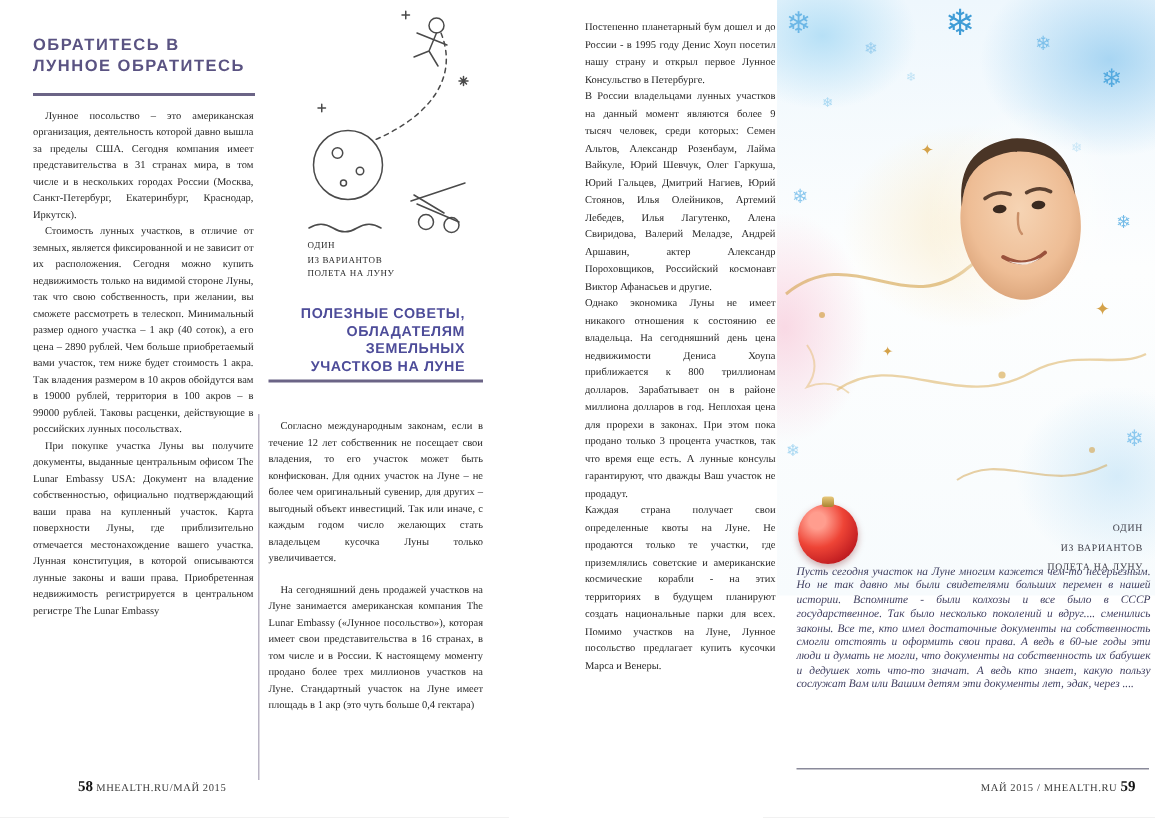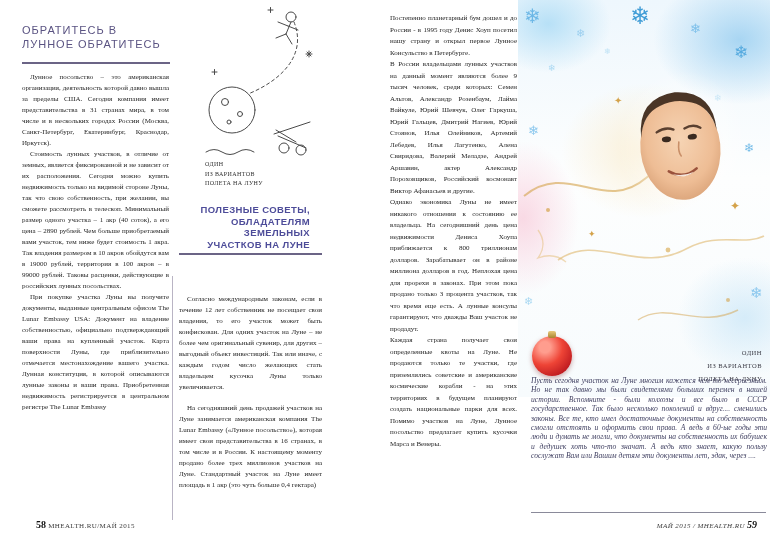--- a/index.html
+++ b/index.html
@@ -8,21 +8,21 @@
     font-family:"Liberation Serif",serif;color:var(--body-text,#262626);
     overflow:hidden;margin:0 auto;
   }
   
   .abs{position:absolute;}
   .rule{background:var(--rule,#6b6486);}
   p{margin:0;}
   
   .article-heading{
     left:22px;top:24px;width:175px;
-    font-family:"Liberation Sans",sans-serif;font-weight:normal;
+    font-family:"Liberation Sans",sans-serif;font-weight:bold;
     font-size:11px;line-height:13.5px;letter-spacing:1px;
     color:var(--accent-heading,#5a5382);
   }
   .rule1{left:22px;top:62px;width:148px;height:2px;}
   .col{font-size:7px;line-height:11px;text-align:justify;}
   .col p{text-indent:8px;}
   .col1{left:22px;top:72px;width:147px;}
   .col1 p + p{}
   .sketch-wrap{left:198px;top:2px;width:124px;height:156px;}
   .sketch-caption{
@@ -30,30 +30,30 @@
     font-family:"Liberation Serif",serif;font-size:6px;line-height:9.5px;
     letter-spacing:.4px;color:#2e2e2e;
   }
   .subheading{
     left:167px;top:204px;width:143px;text-align:right;
     font-family:"Liberation Sans",sans-serif;font-weight:bold;
     font-size:9.5px;line-height:11.5px;letter-spacing:.4px;
     color:var(--accent-subheading,#4d4c99);
   }
   .rule2{left:179px;top:253px;width:143px;height:1.5px;}
-  .col2{left:179px;top:294px;width:143px;}
+  .col2{left:179px;top:279px;width:143px;}
   .col2 p + p{margin-top:10px;}
   .vrule{left:172px;top:276px;width:1px;height:244px;background:#b9b4c4;}
   .footer{
     top:519px;font-family:"Liberation Serif",serif;color:#3a3a3a;
     font-size:7px;letter-spacing:.4px;white-space:nowrap;
   }
   .footer .pagenum{font-size:10px;font-weight:bold;color:#111;letter-spacing:0;}
-  .footer-left{left:36px;text-align:center;}
-  .footer-right{right:13px;text-align:right;font-style:italic;}
+  .footer-left{left:52px;text-align:center;}
+  .footer-right{right:13px;text-align:right;}
   
   .col3{left:390px;top:13px;width:127px;line-height:11.5px;}
   .col3 p{text-indent:0;}
   
   .collage{
     left:518px;top:0;width:252px;height:397px;overflow:hidden;
     background:
       radial-gradient(90px 70px at 12% 6%, rgba(173,220,245,.85), rgba(173,220,245,0) 70%),
       radial-gradient(120px 90px at 88% 10%, rgba(150,205,240,.8), rgba(150,205,240,0) 72%),
       radial-gradient(80px 110px at 2% 55%, rgba(248,205,220,.75), rgba(248,205,220,0) 70%),

